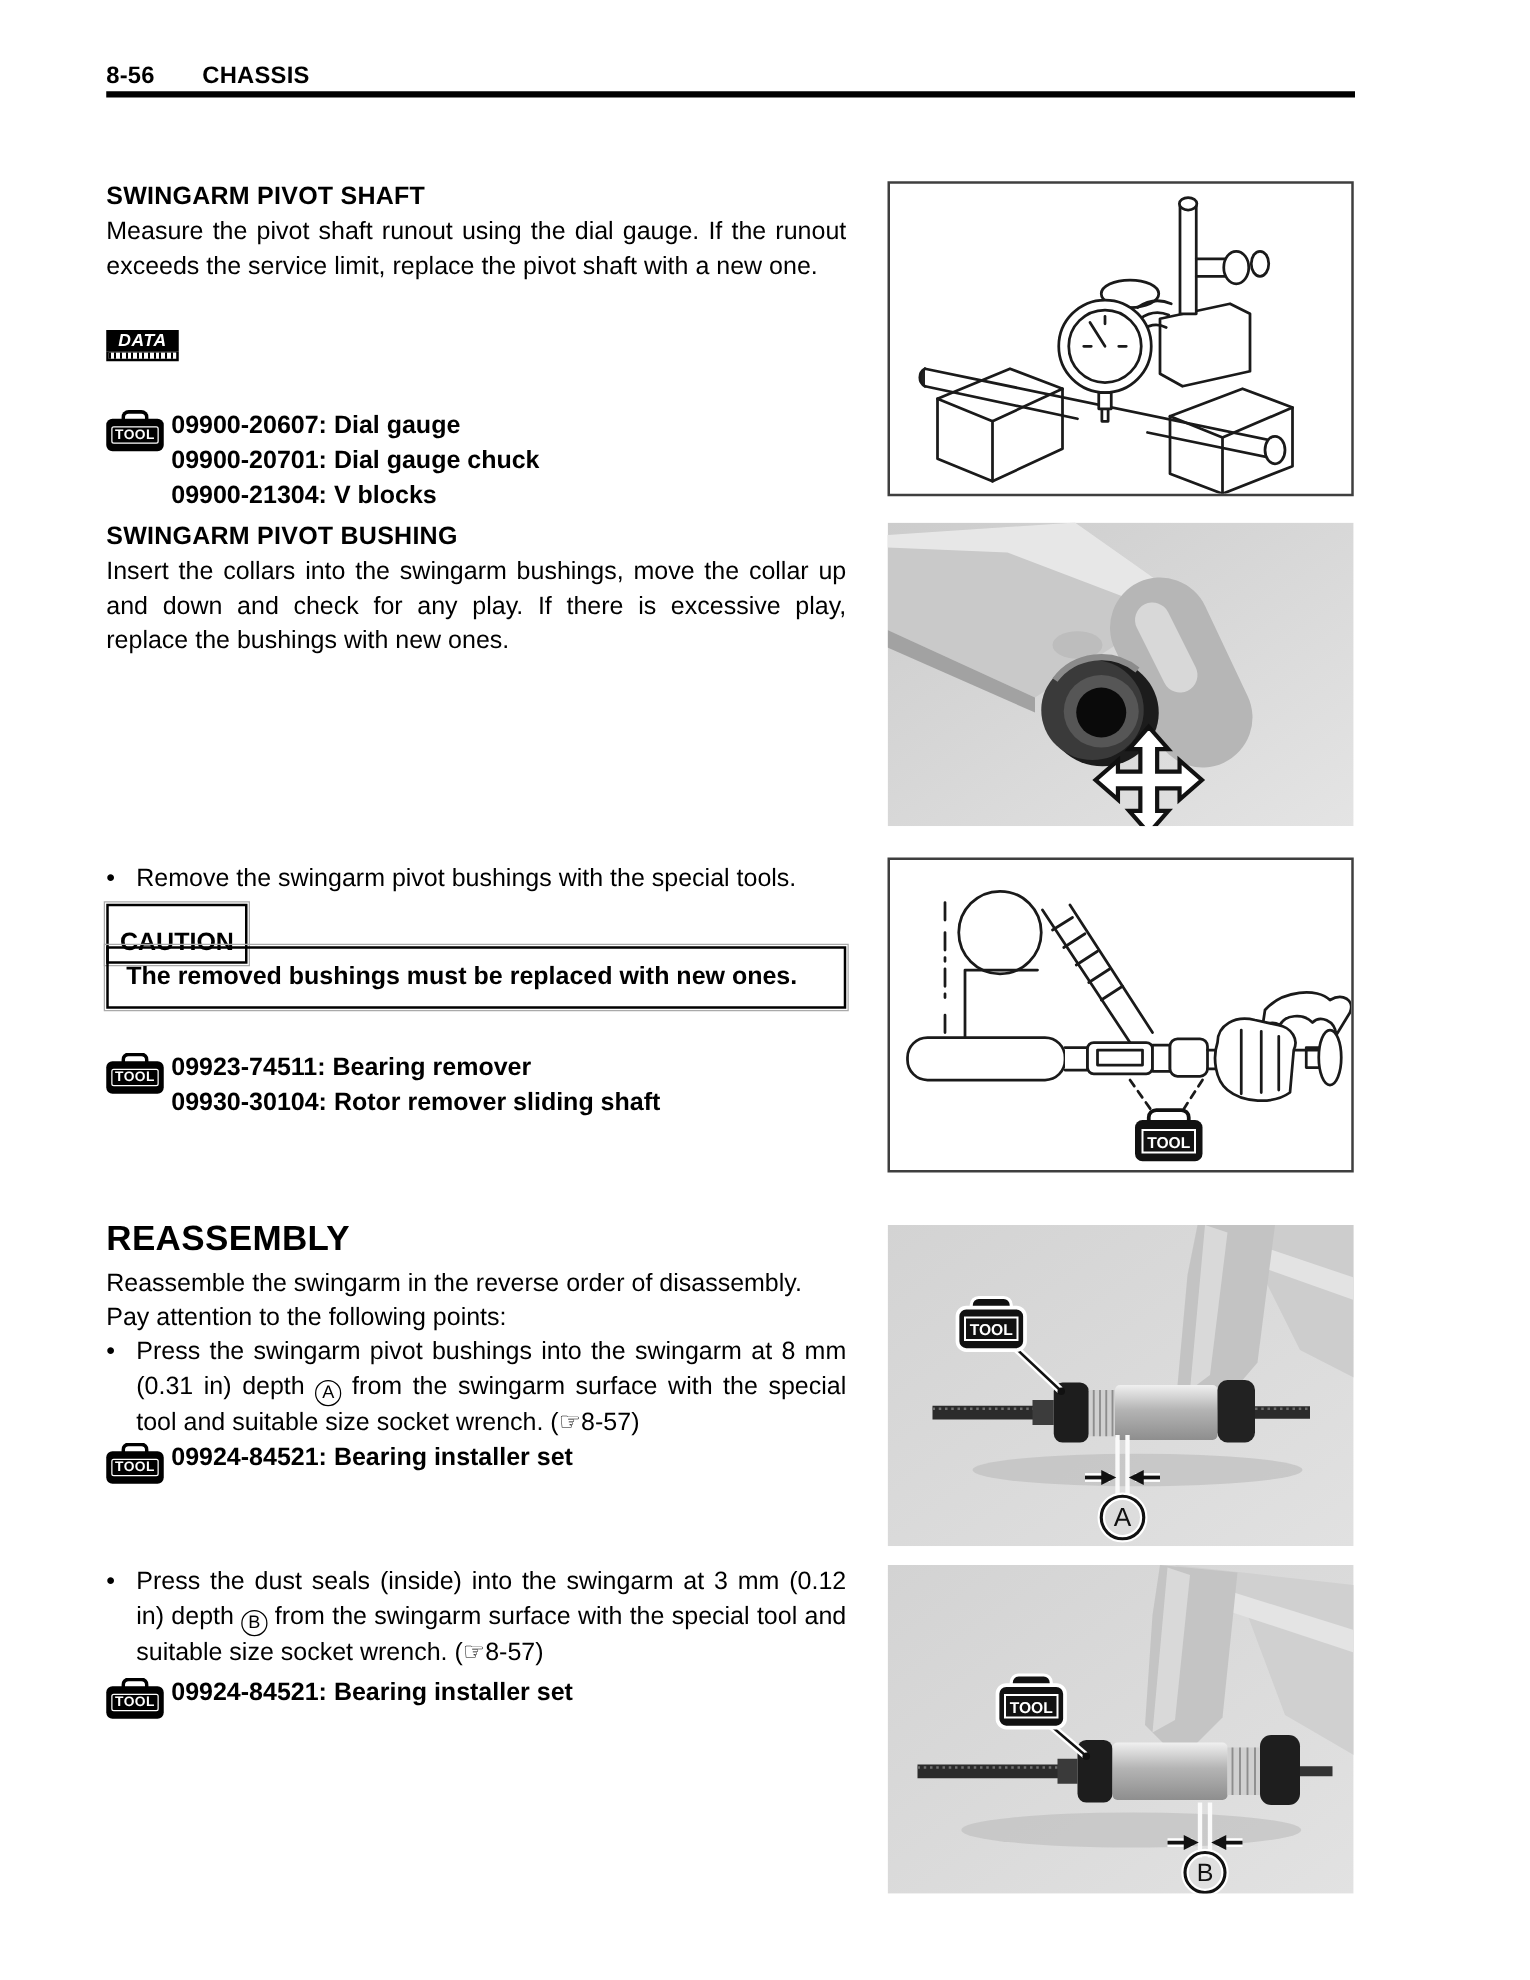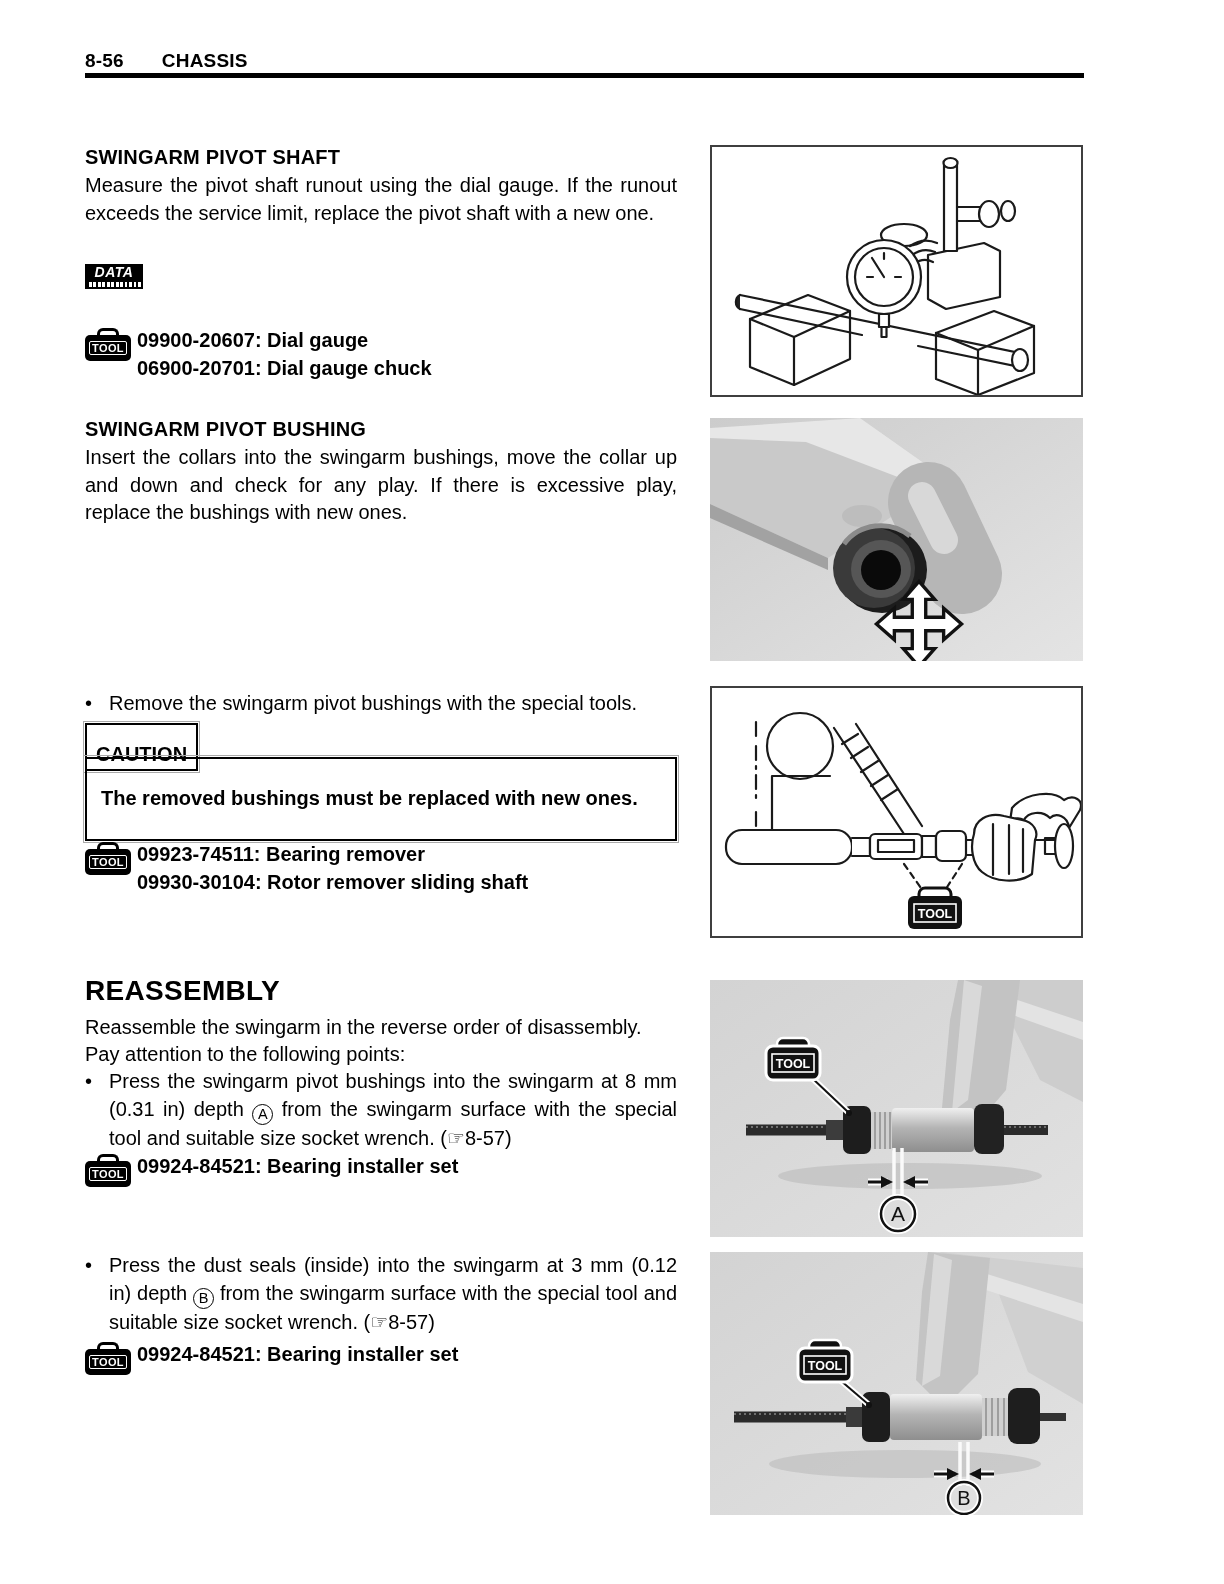--- a/index.html
+++ b/index.html
@@ -49,21 +49,21 @@
   .bullet p { flex:1; font-size:20px; line-height:27.5px; text-align:justify; }
 
   .circ { display:inline-block; width:21px; height:21px; border:1.7px solid #000;
     border-radius:50%; text-align:center; line-height:18px; font-size:14.5px;
     vertical-align:-3px; font-weight:normal; }
 
   
   .caution-label { display:inline-block; border:2px solid #000; outline:1px solid #aaa;
     outline-offset:1px; padding:18px 9px 3px; font-weight:bold; font-size:20px; }
   .caution-box { border:2px solid #000; outline:1px solid #aaa; outline-offset:1px;
-    width:592px; padding:26px 14px; font-weight:bold; font-size:20px;
+    width:592px; padding:9px 14px; font-weight:bold; font-size:20px;
     line-height:27.5px; text-align:justify; }
 
   
   .fig { left:710px; width:373px; overflow:hidden; background:#fff; }
   .fig.bordered { border:2px solid #3f3f3f; }
   .fig svg { display:block; width:100%; height:100%; }
 </style>
 </head>
 <body>
 
@@ -92,21 +92,22 @@
   <div class="iconcell">
     <div class="tool-icon">
       <div class="tool-handle"></div>
       <div class="tool-body">
           <span>TOOL</span>
         </div>
     </div>
   </div>
   <div class="icontext">
     <div>09900-20607: Dial gauge</div>
-    <div>06900-20701: Dial gauge chuck</div>
+    <div>09900-20701: Dial gauge chuck</div>
+    <div>09900-21304: V blocks</div>
   </div>
 </div>
 
 <h2 class="abs col sec" style="top:418px;">SWINGARM PIVOT BUSHING</h2>
 
 <p class="abs col body" style="top:444px;">Insert the collars into the swingarm bushings, move the collar up and down and check for any play. If there is excessive play, replace the bushings with new ones.</p>
 
 <div class="abs col bullet" style="top:690px;">
   <span class="mk">•</span>
   <p>Remove the swingarm pivot bushings with the special tools.</p>

